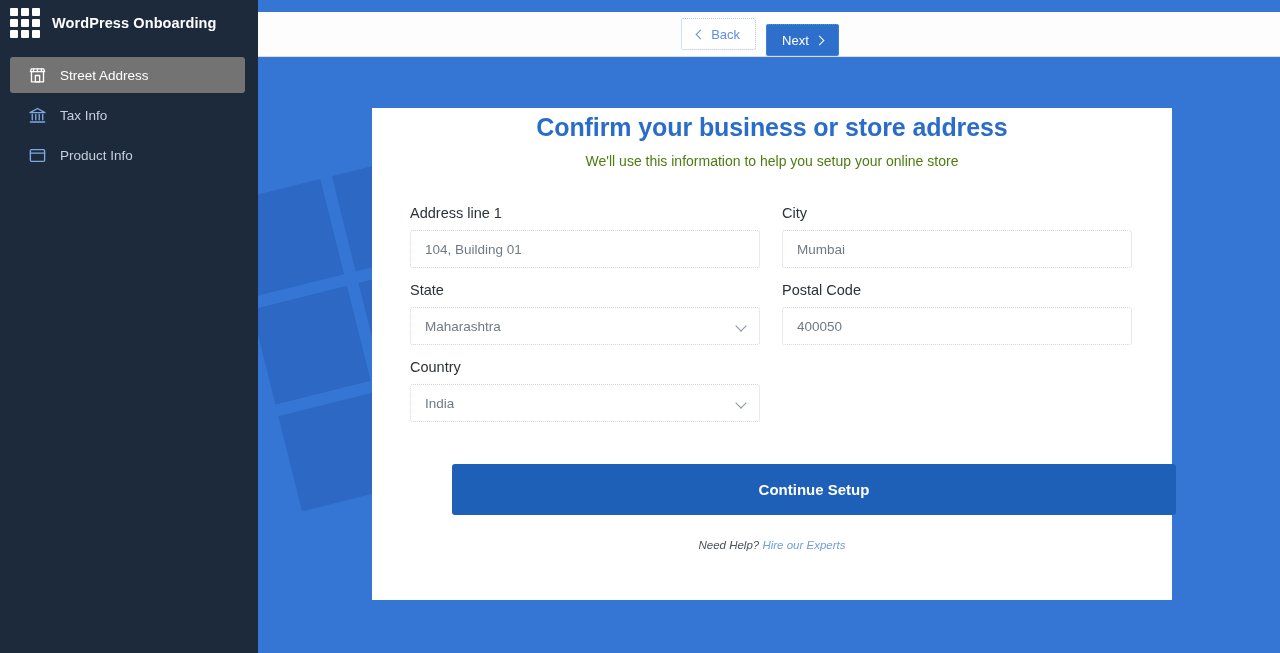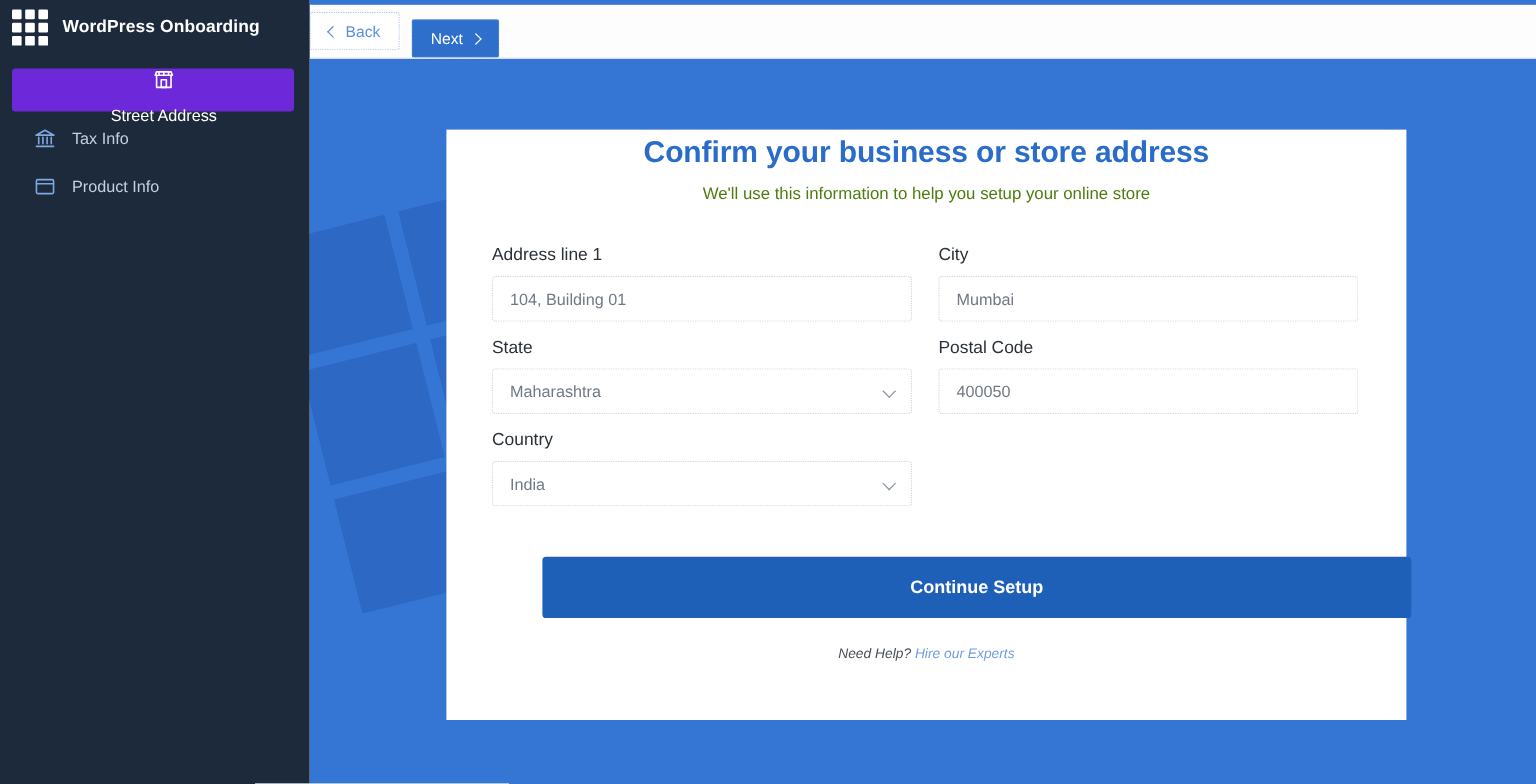--- a/index.html
+++ b/index.html
@@ -80,48 +80,47 @@
     gap: 13px;
     height: 36px;
     margin: 0 13px 4px 10px;
     padding-left: 18px;
     border-radius: 3px;
     color: #c5cfdd;
     font-size: 13.5px;
     cursor: pointer;
   }
   .nav-item.active {
-    background: #6d28d9;
+    background: #737373;
     color: #ffffff;
-    flex-direction: column;
   }
   .nav-icon {
     width: 19px; height: 19px;
     flex: 0 0 19px;
     display: flex; align-items: center; justify-content: center;
   }
   .nav-icon svg { display: block; }
 
   
   .pane {
     position: relative;
     flex: 1 1 auto;
     height: 653px;
     background: #3575d3;
     overflow: hidden;
   }
   .topbar {
     position: absolute;
-    top: 4px; left: 0; right: 0;
+    top: 12px; left: 0; right: 0;
     height: 45px;
     background: #fdfdfe;
     border-bottom: 1px solid #d8dde4;
     display: flex;
     align-items: center;
-    justify-content: flex-start;
+    justify-content: center;
     padding-right: 18px;
     gap: 10px;
     z-index: 3;
   }
   .nav-btn {
     display: inline-flex;
     align-items: center;
     justify-content: center;
     gap: 7px;
     height: 32px;

